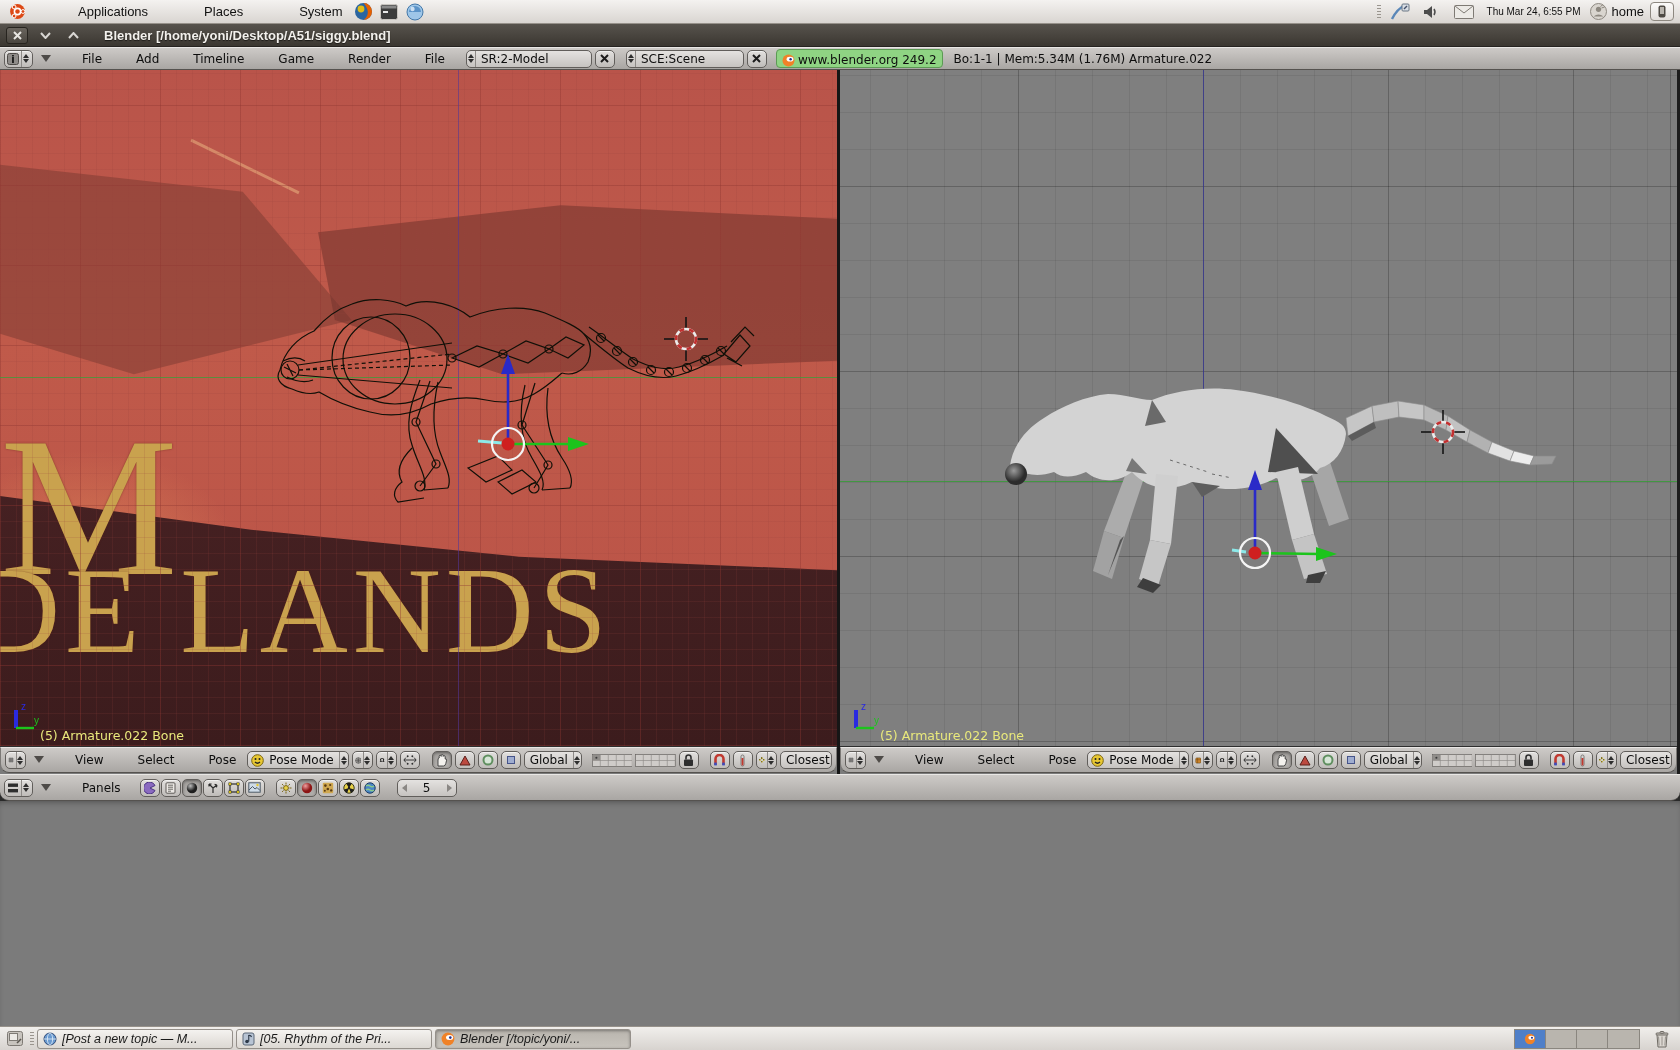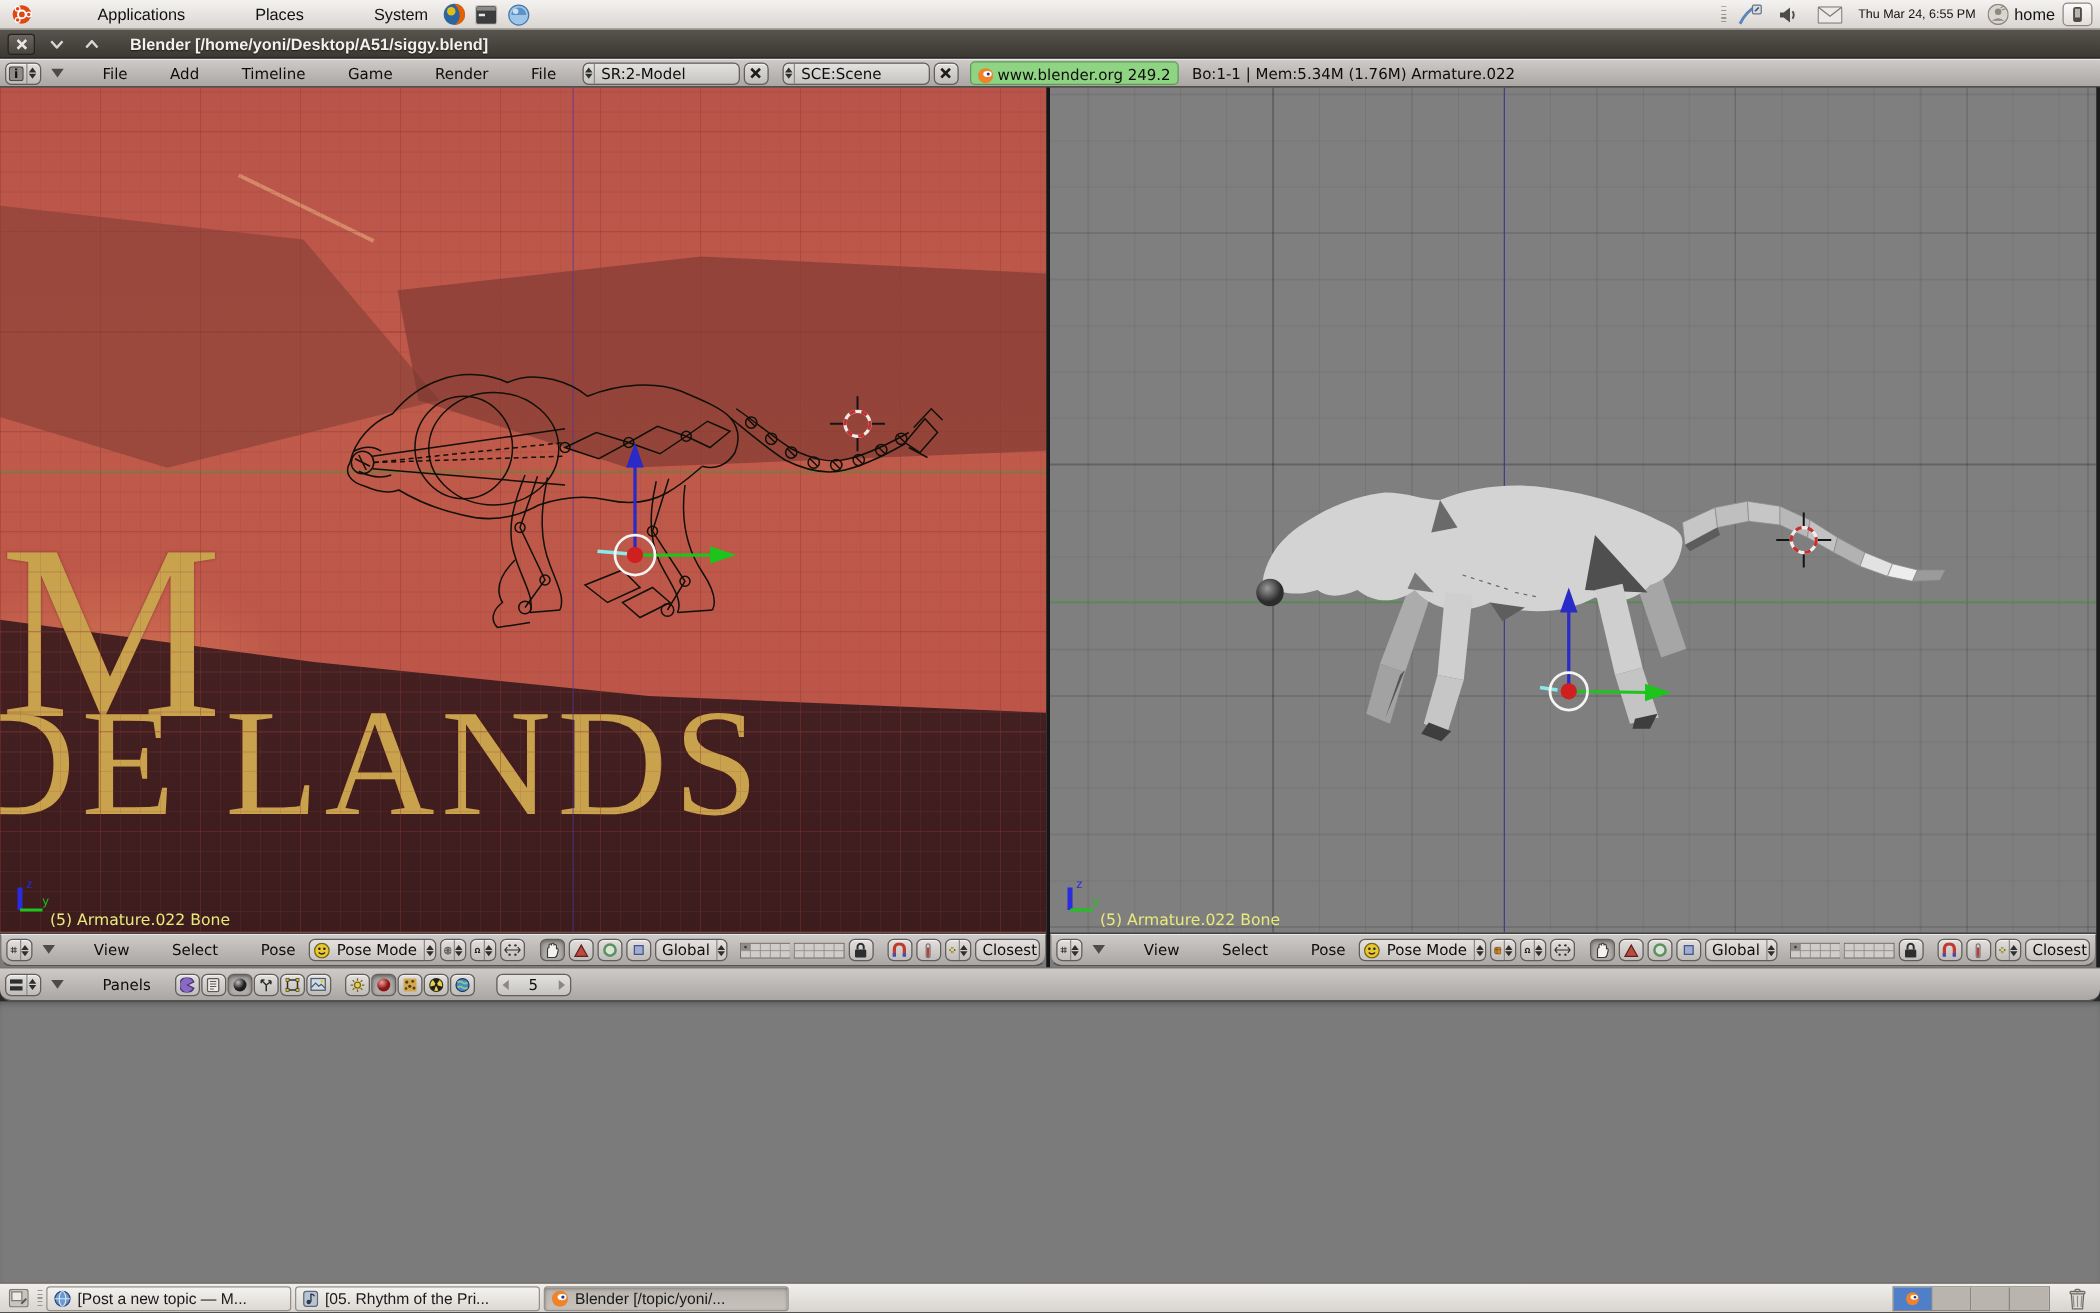--- a/index.html
+++ b/index.html
@@ -116,21 +116,21 @@
   .fr-arrow.l { border-left:0; border-right:5px solid #8a8784; }
   .fr-arrow.r { border-right:0; border-left:5px solid #8a8784; }
 
   
   .taskbar { height:24px; background:linear-gradient(#f1efec,#d7d3cf);
     border-top:1px solid #96918a; display:flex; align-items:center; padding:0 3px; gap:3px; flex:0 0 auto; }
   .tb-btn { width:196px; height:20px; border:1px solid #95908a; border-radius:3px;
     background:linear-gradient(#f4f2ef,#dcd8d3); display:flex; align-items:center; gap:5px;
     padding:0 5px; font-size:12.5px; color:#1a1a1a; overflow:hidden; white-space:nowrap; }
   .tb-btn.active { background:linear-gradient(#b9b5ae,#c8c4bd); box-shadow:inset 0 1px 3px rgba(0,0,0,.35); }
-  .tb-label { overflow:hidden; text-overflow:ellipsis; }
+  .tb-label { overflow:hidden; text-overflow:ellipsis;font-style:italic; }
   .ws-switcher { margin-left:auto; display:flex; border:1px solid #8a867f; height:20px; }
   .ws-cell { width:31px; background:#b9b5ae; border-right:1px solid #8a867f;
     display:flex; align-items:center; justify-content:center; }
   .ws-cell:last-child { border-right:none; }
   .ws-cell.active { background:#4f7fc8; }
   .trash { width:22px; height:20px; margin:0 4px 0 8px; display:flex; align-items:center; justify-content:center; }
 </style>
 </head>
 <body>
 

